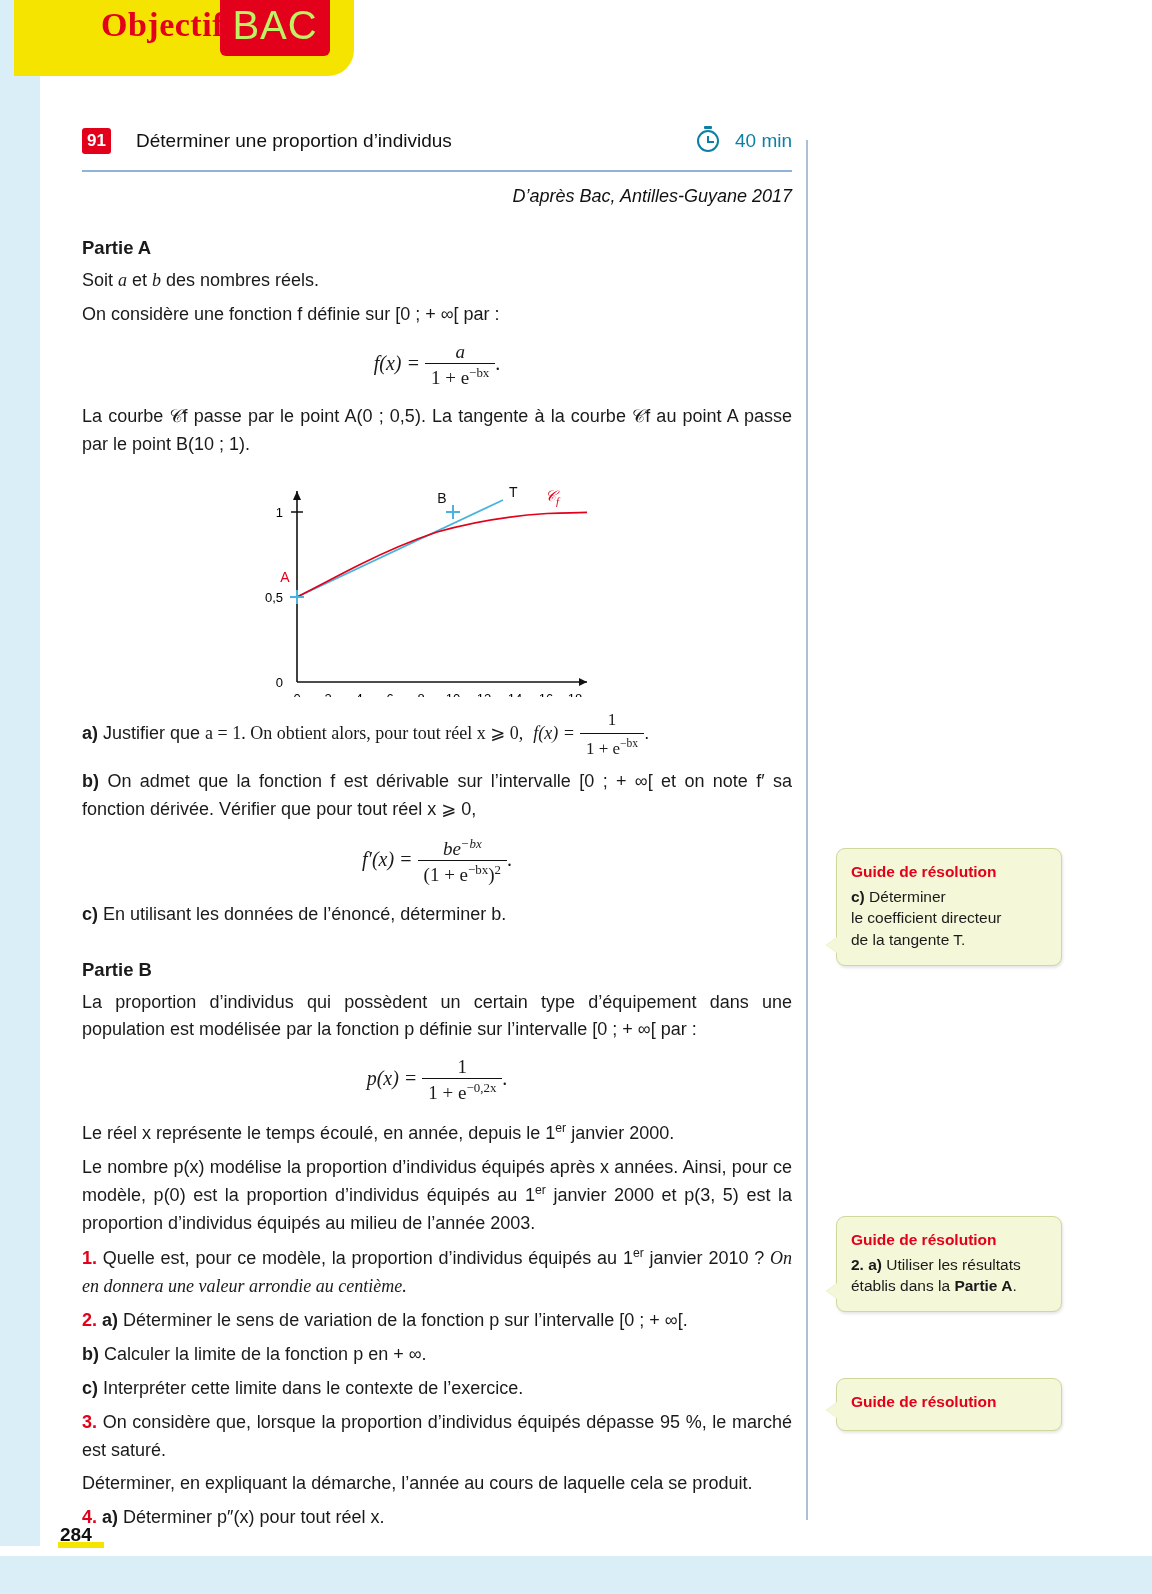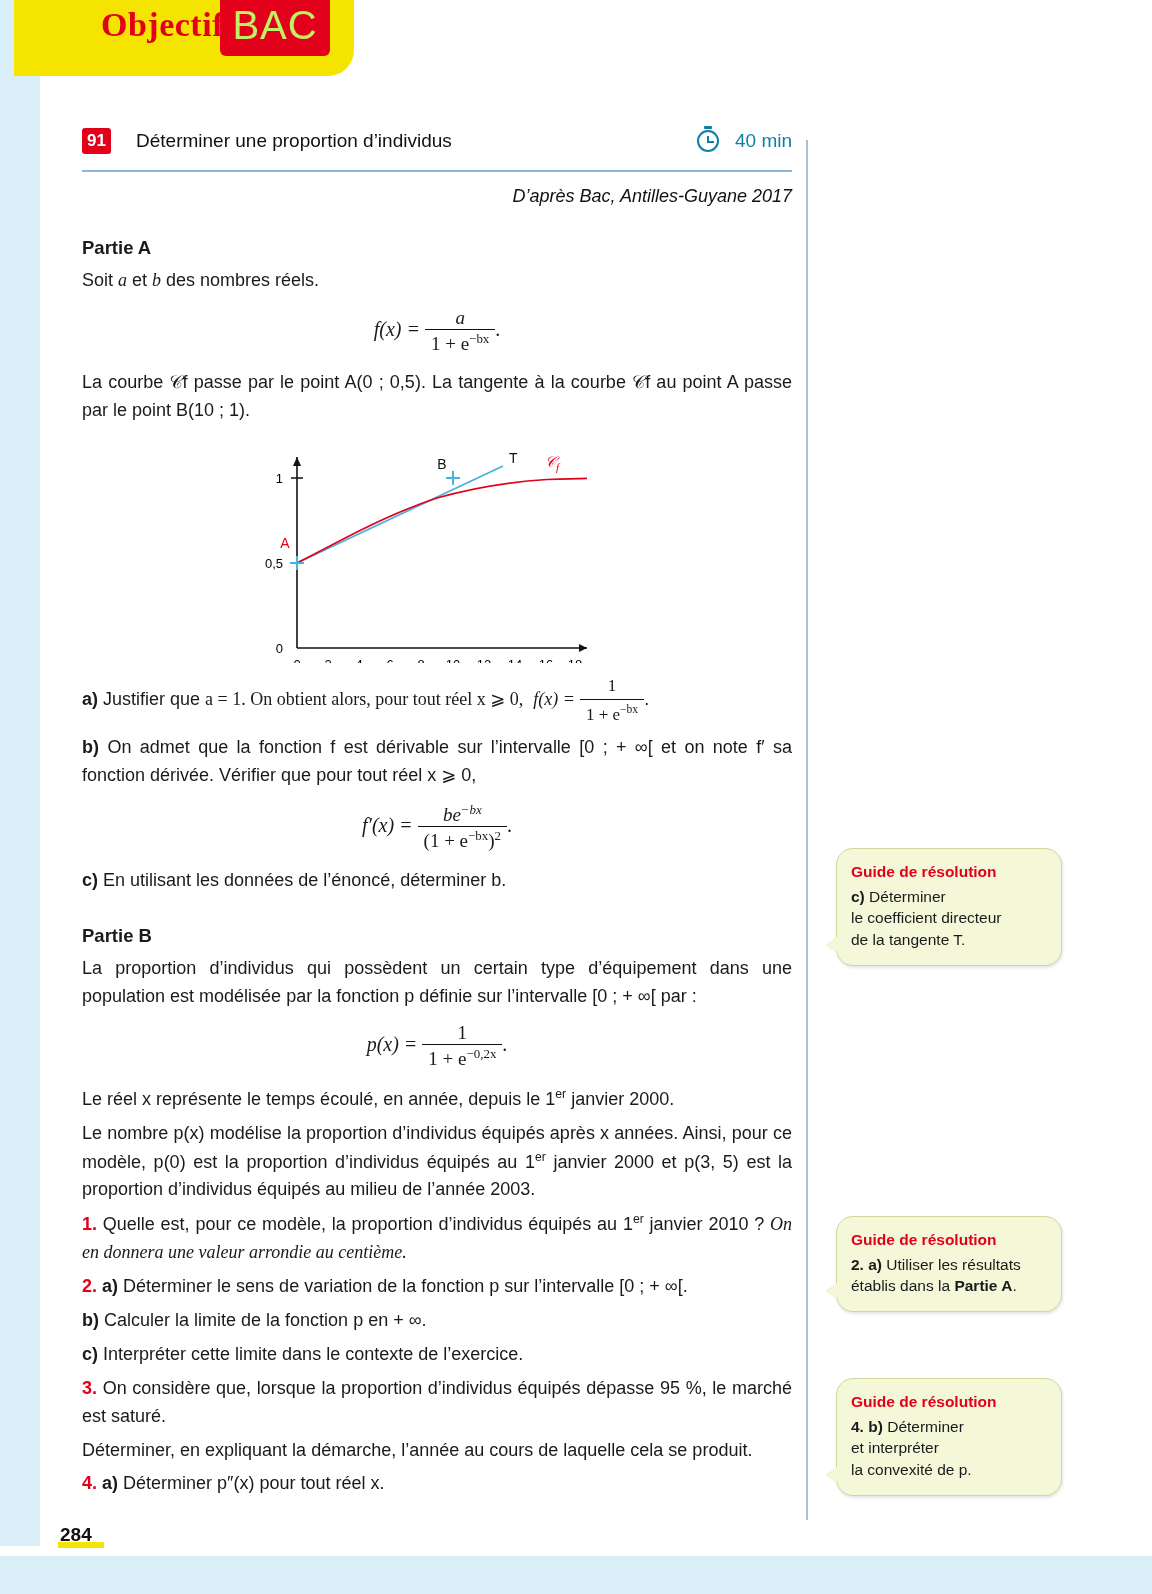--- a/index.html
+++ b/index.html
@@ -122,21 +122,21 @@
   .red { color:#e2001a; font-weight:bold; }
 
   
   .graph-wrap { display:flex; justify-content:center; margin:18px 0 10px 0; }
 
   
   .guide {
     position:absolute; width:226px;
     background:#f4f7d8;
     border:1.4px solid #cfd79b;
-    border-radius:17px;
+    border-radius:9px;
     padding:12px 14px 14px 14px;
     font-size:15.5px; line-height:1.4;
     box-shadow:1px 2px 3px rgba(0,0,0,0.10);
   }
   .guide .gt { color:#e2001a; font-weight:bold; margin-bottom:3px; font-size:15.5px;}
   .guide .tail {
     position:absolute; left:-11px; bottom:12px;
     width:0; height:0;
     border-top:8px solid transparent;
     border-bottom:8px solid transparent;
@@ -197,20 +197,21 @@
   <div class="rule"></div>
 
   <div class="source">D’après Bac, Antilles-Guyane 2017</div>
 
   <h3 class="part">Partie A</h3>
 
   <p class="t">
     <span>Soit </span><i>a</i><span> et </span><i>b</i><span> des nombres réels.</span>
   </p>
 
+  <p class="t">On considère une fonction f définie sur [0 ; + ∞[ par :</p>
 
   <div class="math-center">
     <span style="font-style:italic">f(x) =</span>
     <span class="frac">
       <span class="num" style="font-style:italic">a</span>
       <span class="den">1 + e<sup>−bx</sup></span>
     </span><span>.</span>
   </div>
 
   <p class="t">La courbe 𝒞f passe par le point A(0 ; 0,5). La tangente à la courbe 𝒞f au point A passe par le point B(10 ; 1).</p>
@@ -351,21 +352,16 @@
   <div class="gt">Guide de résolution</div>
   <div>
     <b>2. a)</b><span> Utiliser les résultats</span><br>
     <span>établis dans la </span><b>Partie A</b><span>.</span>
   </div>
 </div>
 
 <div class="guide" style="left:836px; top:1378px;">
   <div class="tail"></div>
   <div class="gt">Guide de résolution</div>
-  <div>
-    <b>4. b)</b><span> Déterminer</span><br>
-    <span>et interpréter</span><br>
-    <span>la convexité de p.</span>
-  </div>
 </div>
 
 <div class="pageno-bar"></div>
 <div class="pageno">284</div>
 
 </body></html>

